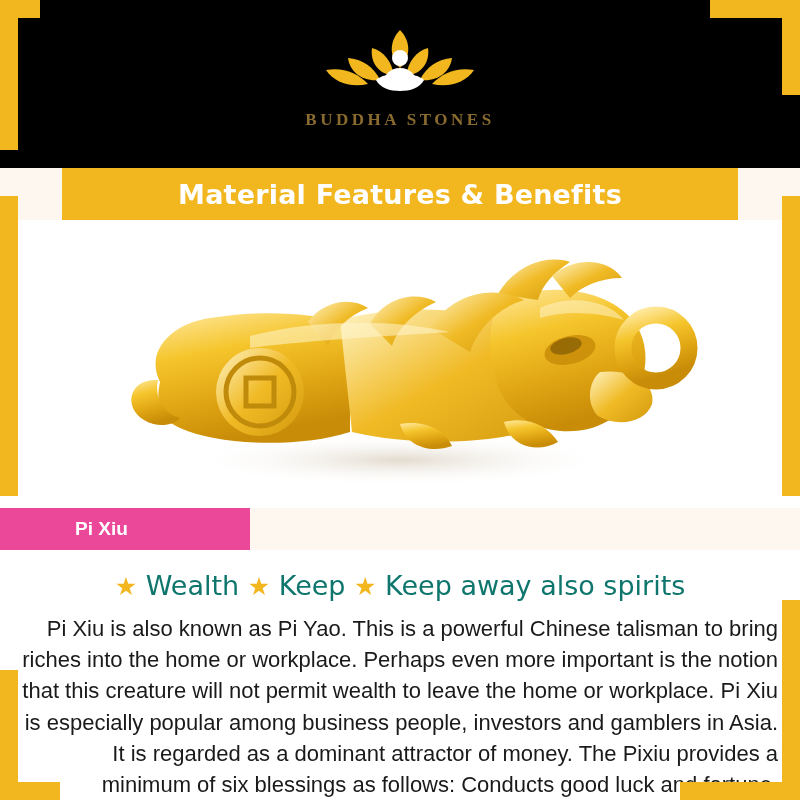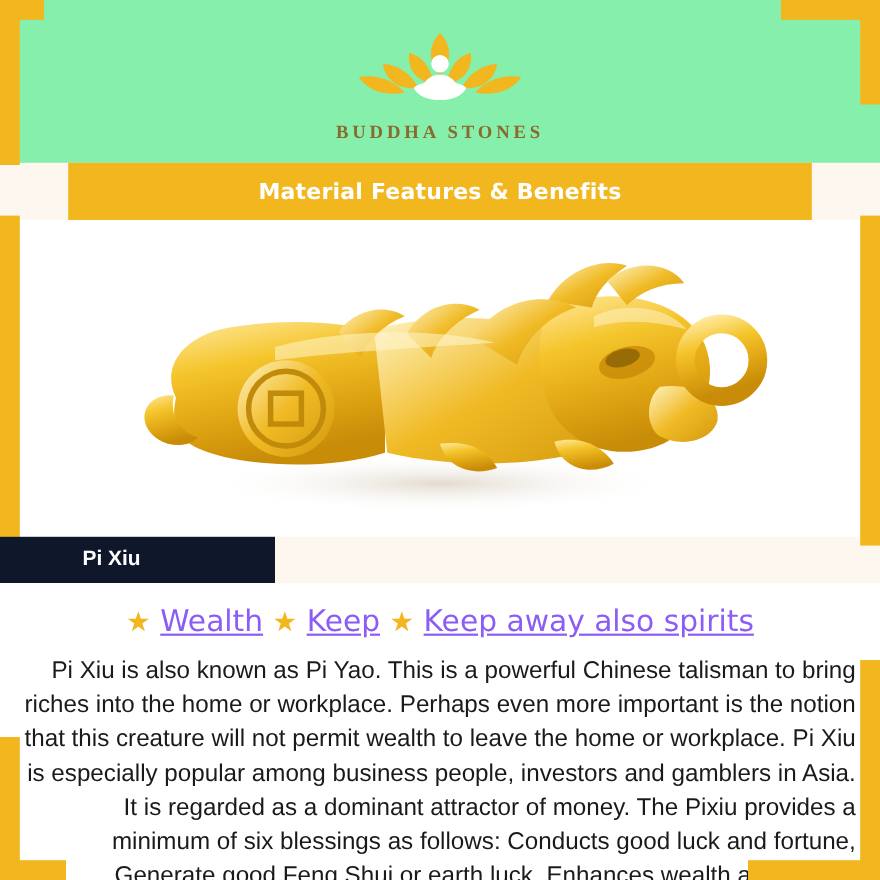--- a/index.html
+++ b/index.html
@@ -29,22 +29,22 @@
   .bk-mr-v { right: 0; top: 196px; width: 18px; height: 300px; }
   .bk-bl-v { left: 0; bottom: 0; width: 18px; height: 130px; }
   .bk-bl-h { left: 0; bottom: 0; width: 60px; height: 18px; }
   .bk-br-v { right: 0; bottom: 0; width: 18px; height: 200px; }
   .bk-br-h { right: 0; bottom: 0; width: 120px; height: 18px; }
 
   
   .header {
     position: relative;
     padding-top: 18px;
-    height: 148px;
-    background: #86efac;
+    height: 168px;
+    background: #000000;
     text-align: center;
   }
   .logo-wrap {
     display: inline-block;
     text-align: center;
   }
   .logo-svg { display: block; margin: 0 auto; }
   .brand-name {
     margin-top: 4px;
     font-size: 17px;
@@ -60,21 +60,21 @@
     margin: 0 62px;
     height: 52px;
     background: #f2b61e;
     display: flex;
     align-items: center;
     justify-content: center;
     z-index: 6;
   }
   .title-banner h1 {
     color: #ffffff;
-    font-size: 20px;
+    font-size: 27px;
     font-weight: bold;
     letter-spacing: 0.2px;
     font-family: "DejaVu Sans", sans-serif;
   }
 
   
   .product-area {
     position: relative;
     height: 288px;
     background: #ffffff;
@@ -84,21 +84,21 @@
     position: absolute;
     left: 50%;
     top: 50%;
     transform: translate(-50%, -50%);
   }
 
   
   .caption-bar {
     position: relative;
     height: 42px;
-    background: #0f172a;
+    background: #ec4899;
     display: flex;
     align-items: center;
     z-index: 6;
     margin-right: 550px;
   }
   .caption-bar .caption-text {
     margin-left: 75px;
     color: #ffffff;
     font-size: 19px;
     font-weight: bold;
@@ -113,21 +113,21 @@
   }
   .benefits {
     text-align: center;
     font-size: 27px;
     color: #e2a316;
     margin-bottom: 12px;
     font-family: "DejaVu Sans", sans-serif;
     white-space: nowrap;
   }
   .benefits .star { color: #f2b61e; font-size: 25px; }
-  .benefits .kw { color: #8b5cf6; text-decoration: underline; }
+  .benefits .kw { color: #0f766e; }
   .desc {
     font-size: 22px;
     line-height: 1.42;
     color: #1a1a1a;
     text-align: right;
   }
 </style>
 </head>
 <body>
 

